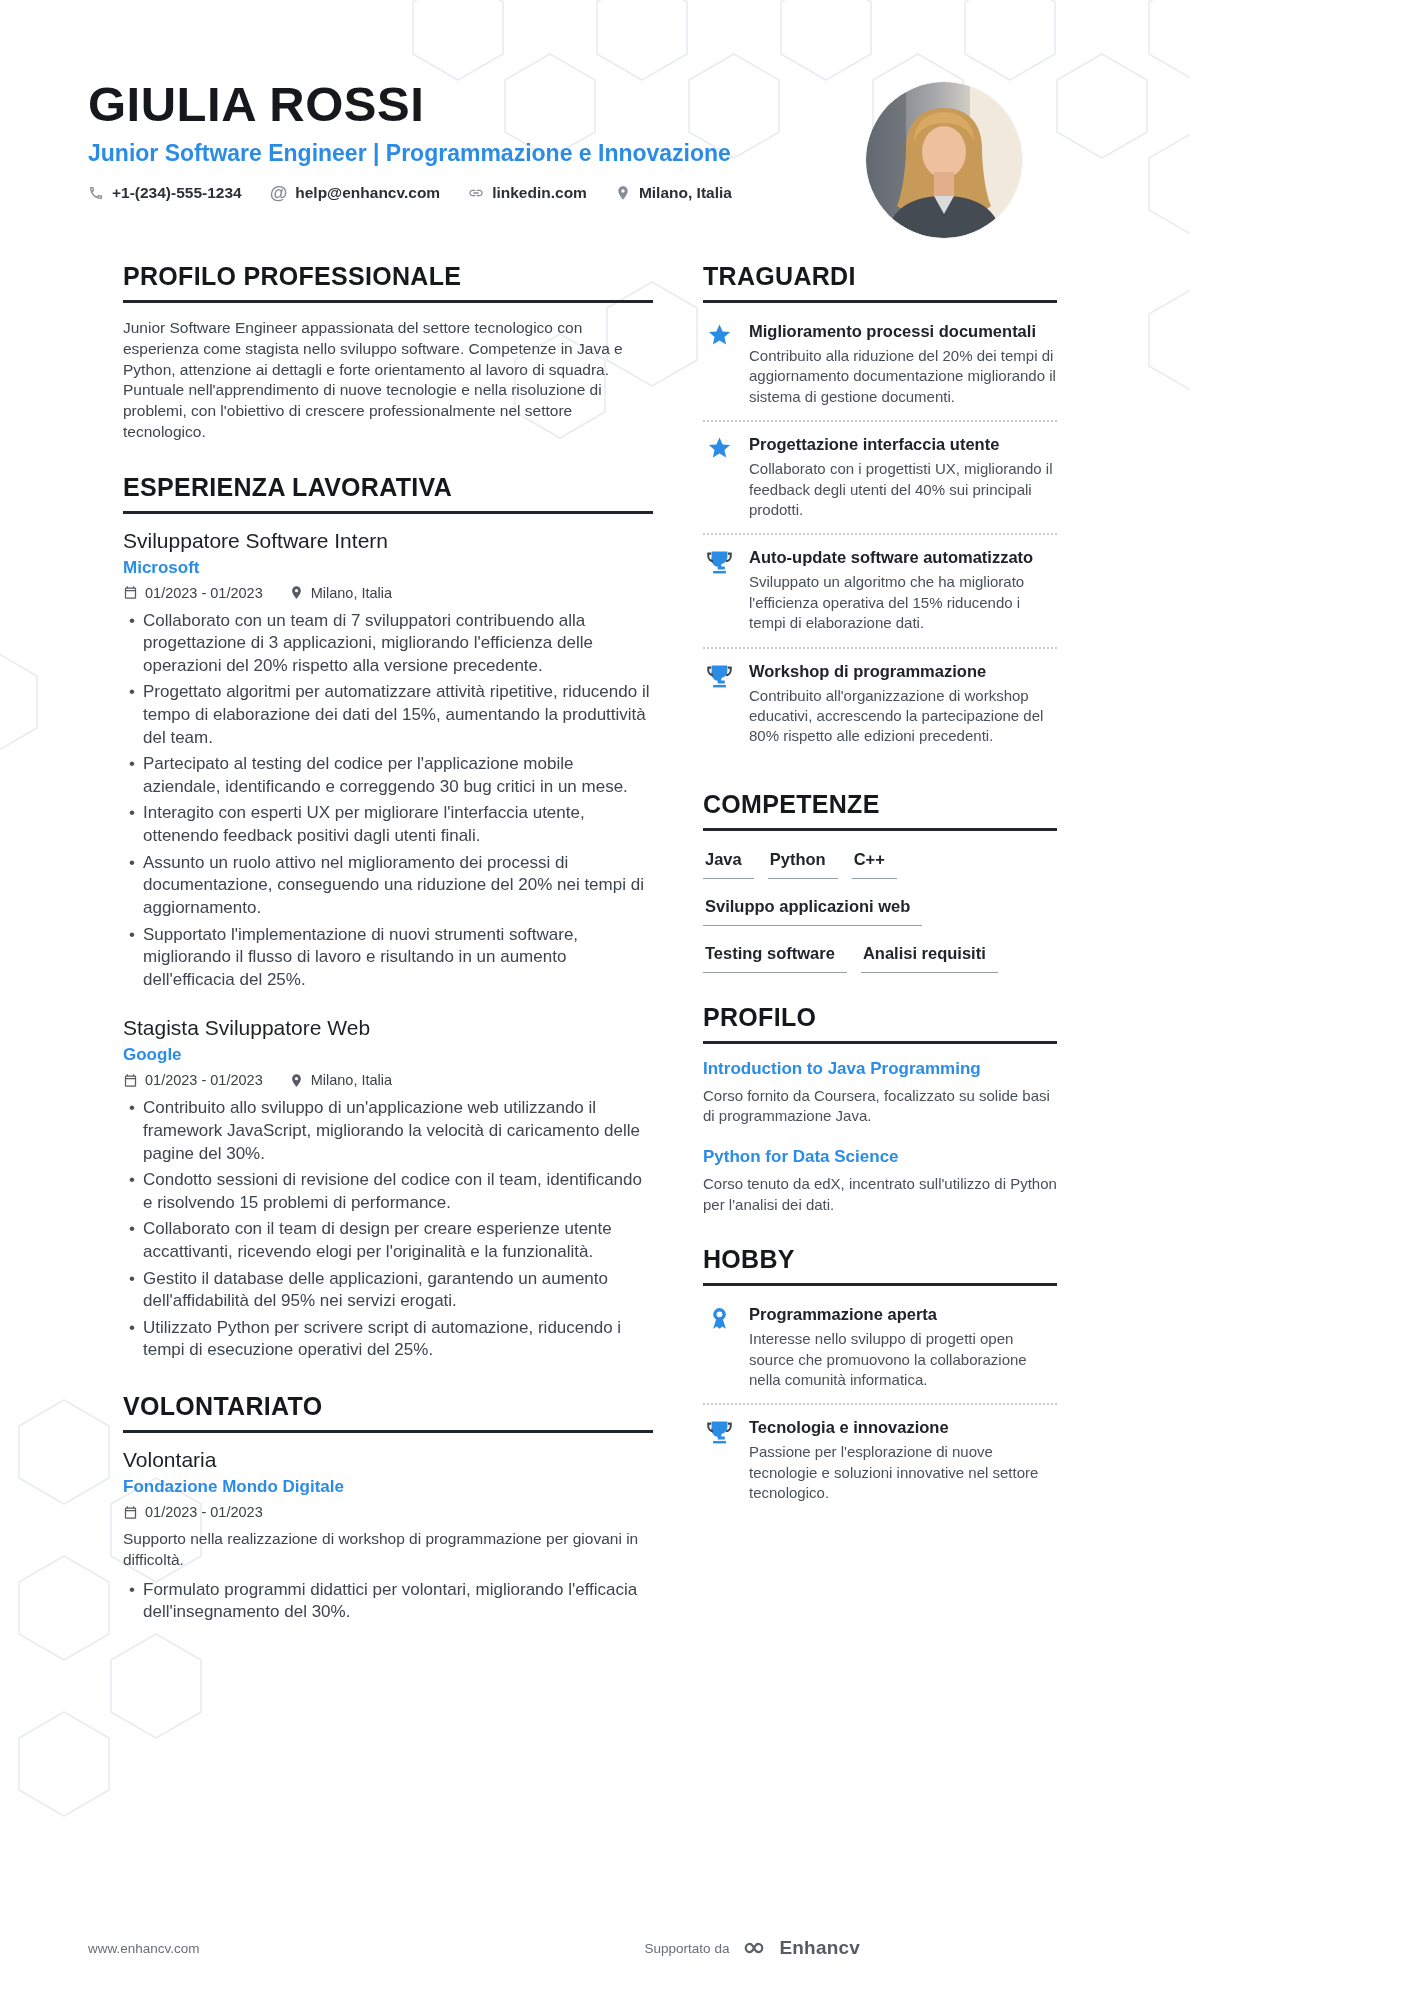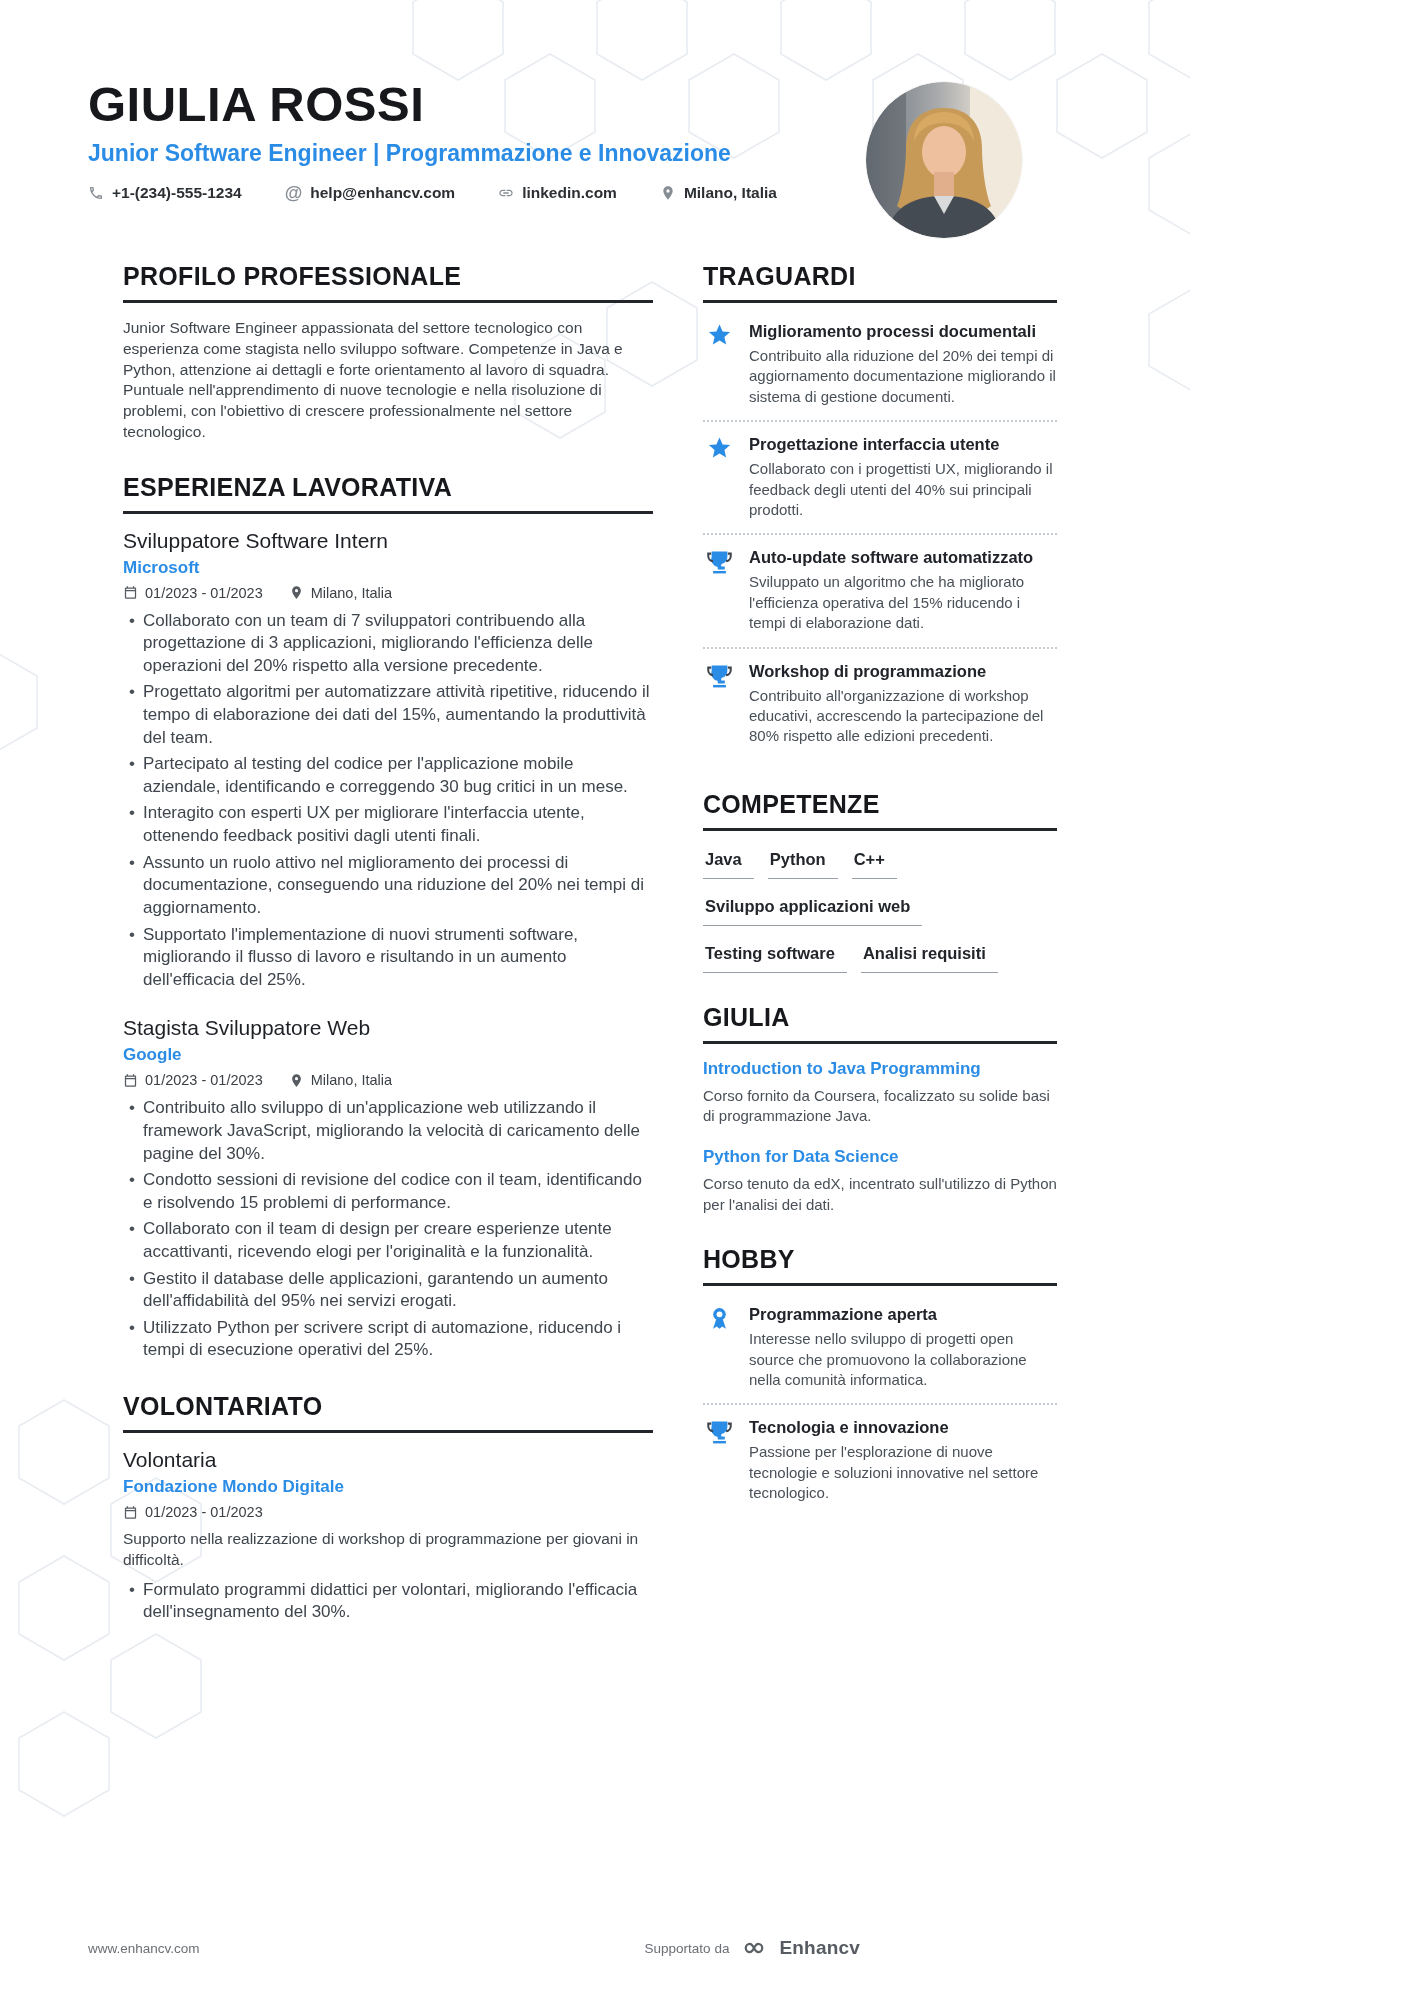--- a/index.html
+++ b/index.html
@@ -7,21 +7,21 @@
   html,body { background:#ffffff; }
   body { font-family:"Liberation Sans", sans-serif; color:var(--body); }
   .page { position:relative; width:1190px; height:1995px; background:#ffffff; overflow:hidden; }
   .hexes { position:absolute; left:0; top:0; z-index:0; }
   .content { position:absolute; left:88px; top:76px; width:934px; z-index:1; }
 
   
   header { position:relative; height:186px; }
   h1 { font-size:49px; font-weight:800; color:var(--ink); letter-spacing:.5px; }
   .job-title { margin-top:8px; font-size:23px; font-weight:700; color:var(--accent); }
-  .contacts { margin-top:17px; display:flex; align-items:center; gap:43px; font-size:15.5px; font-weight:700; color:#2c3034; }
+  .contacts { margin-top:17px; display:flex; align-items:center; gap:28px; font-size:15.5px; font-weight:700; color:#2c3034; }
   .contact { display:flex; align-items:center; gap:8px; cursor:default; }
   .ci { width:16px; height:16px; fill:#878d94; flex:0 0 auto; }
   .at-glyph { font-size:18px; font-weight:700; color:#878d94; line-height:1; }
   .photo { position:absolute; top:6px; right:0; width:156px; height:156px; border-radius:50%; overflow:hidden; box-shadow:0 0 0 1px rgba(0,0,0,.04); }
   .photo svg { display:block; width:156px; height:156px; }
 
   
   .columns { display:flex; gap:50px; align-items:flex-start; }
   .col-left { width:530px; flex:0 0 530px;margin-left:35px; }
   .col-right { width:354px; flex:0 0 354px; }
@@ -352,21 +352,21 @@
           <span class="skill">Java</span>
               <span class="skill">Python</span>
               <span class="skill">C++</span>
               <span class="skill">Sviluppo applicazioni web</span>
               <span class="skill">Testing software</span>
               <span class="skill">Analisi requisiti</span>
             </div>
         </section>
 
         <section>
-          <h2 class="sec">GIULIA</h2>
+          <h2 class="sec">PROFILO</h2>
           <div>
 
               <div class="course">
                 <div class="course-title">Introduction to Java Programming</div>
                 <div class="course-text">Corso fornito da Coursera, focalizzato su solide basi di programmazione Java.</div>
               </div>
 
               <div class="course">
                 <div class="course-title">Python for Data Science</div>
                 <div class="course-text">Corso tenuto da edX, incentrato sull'utilizzo di Python per l'analisi dei dati.</div>

